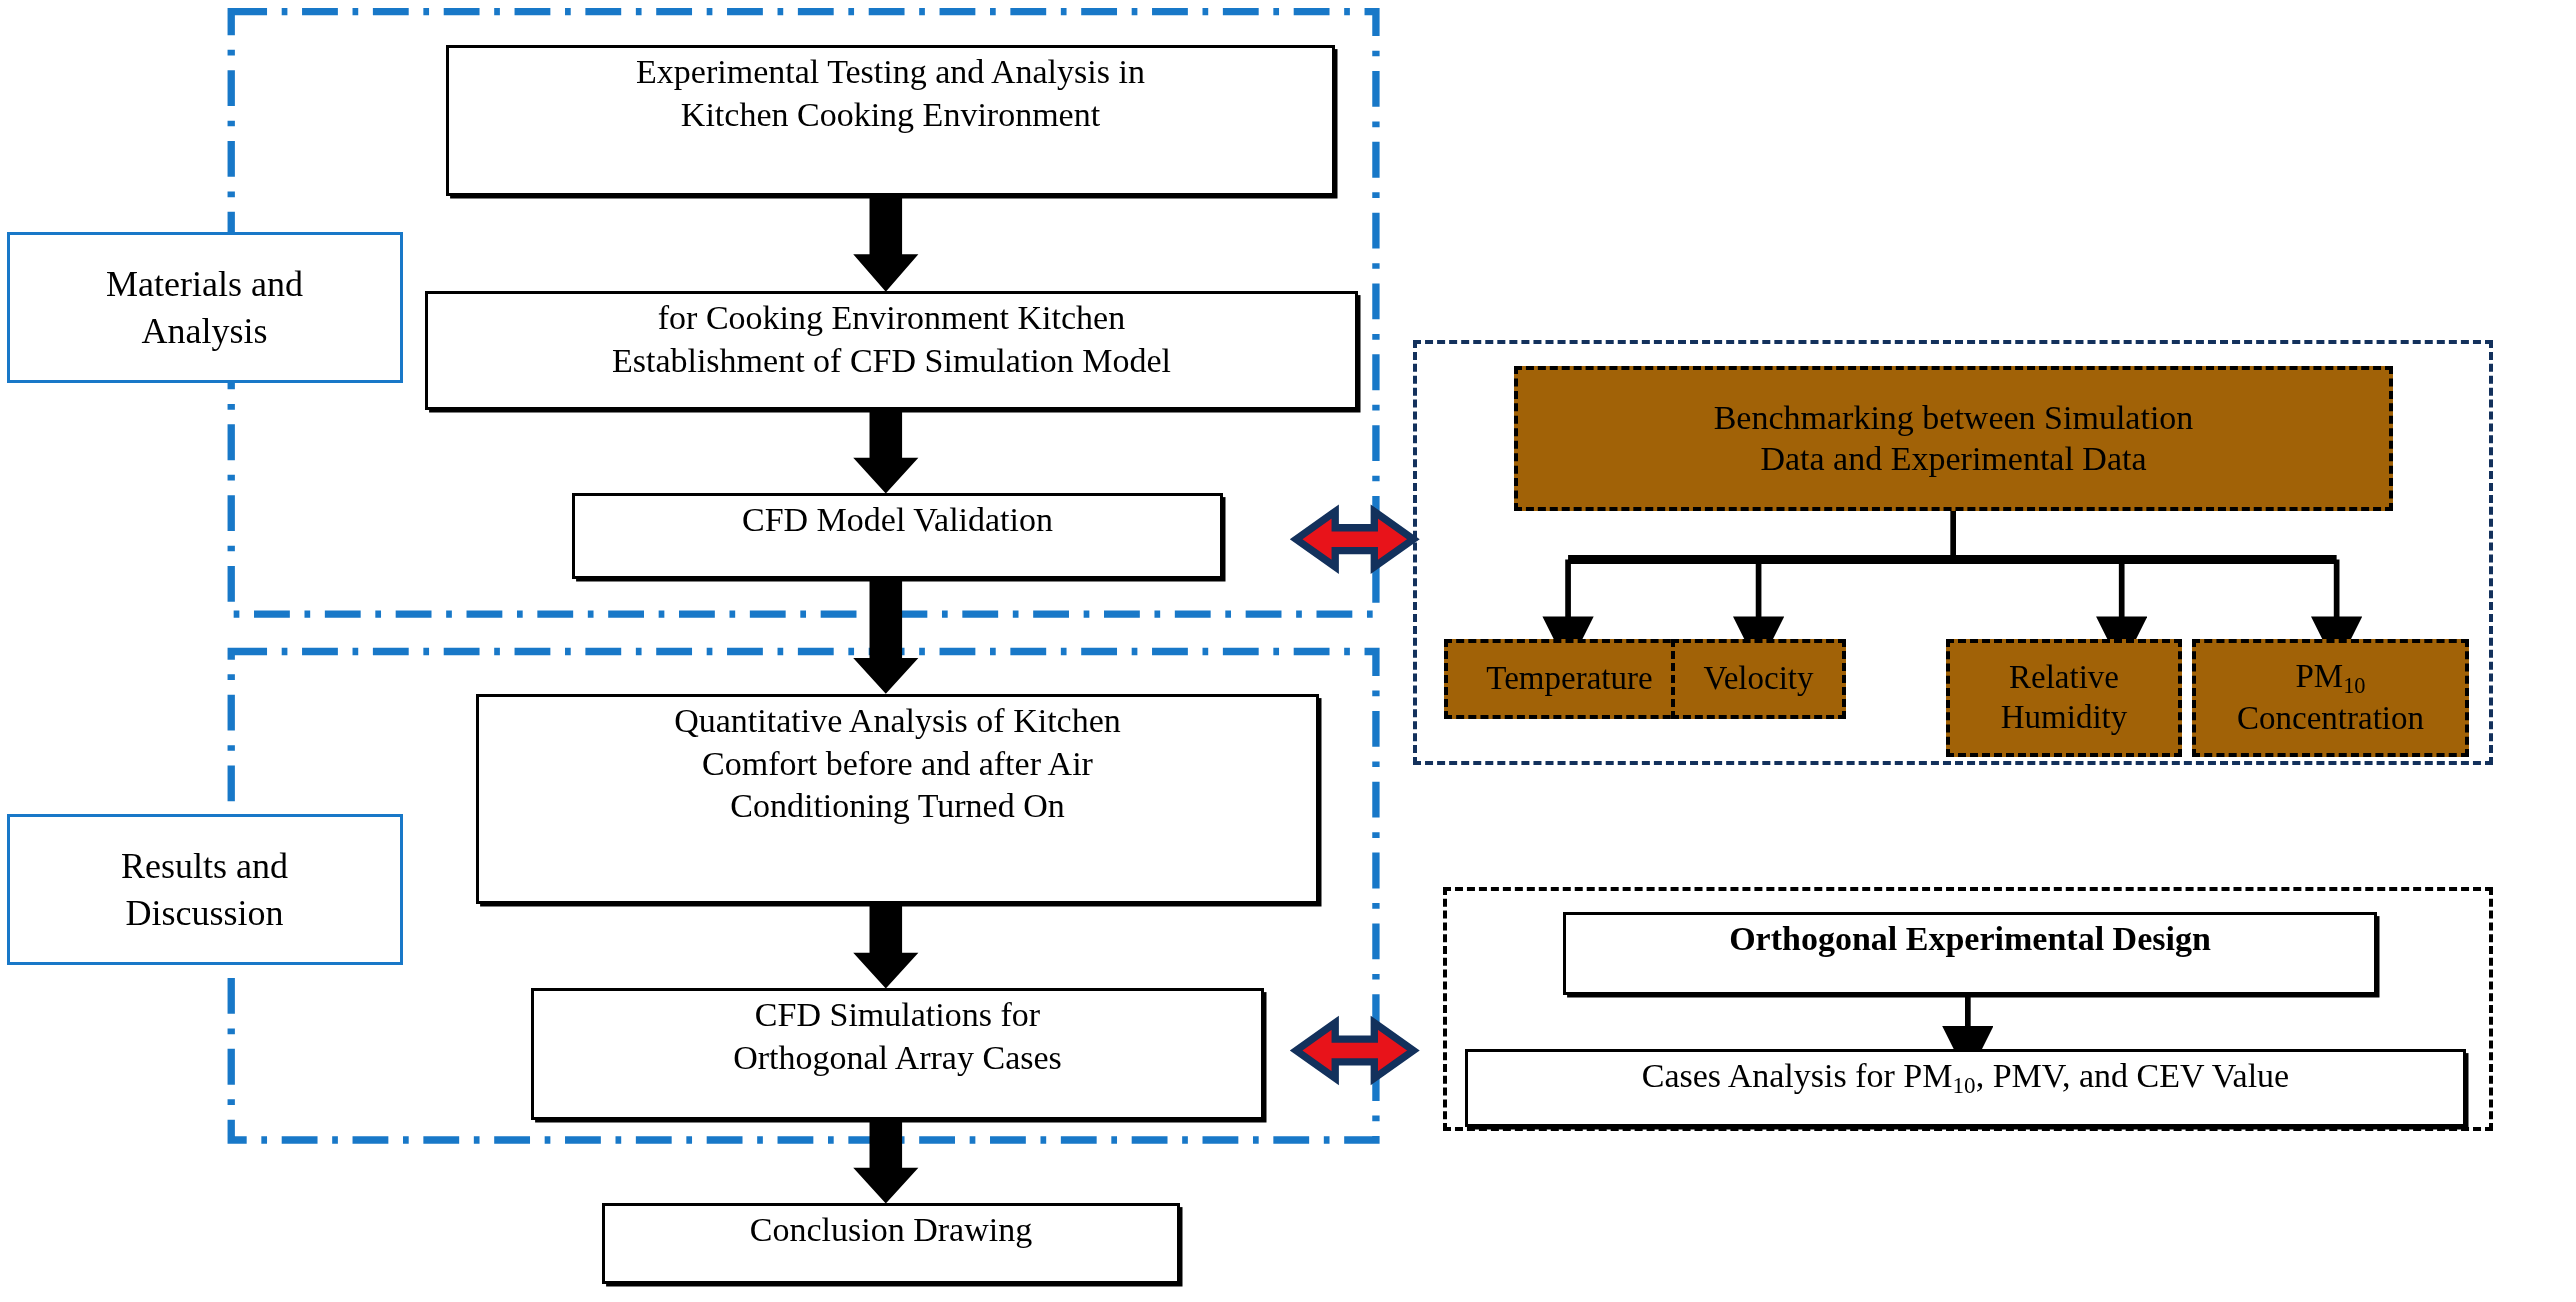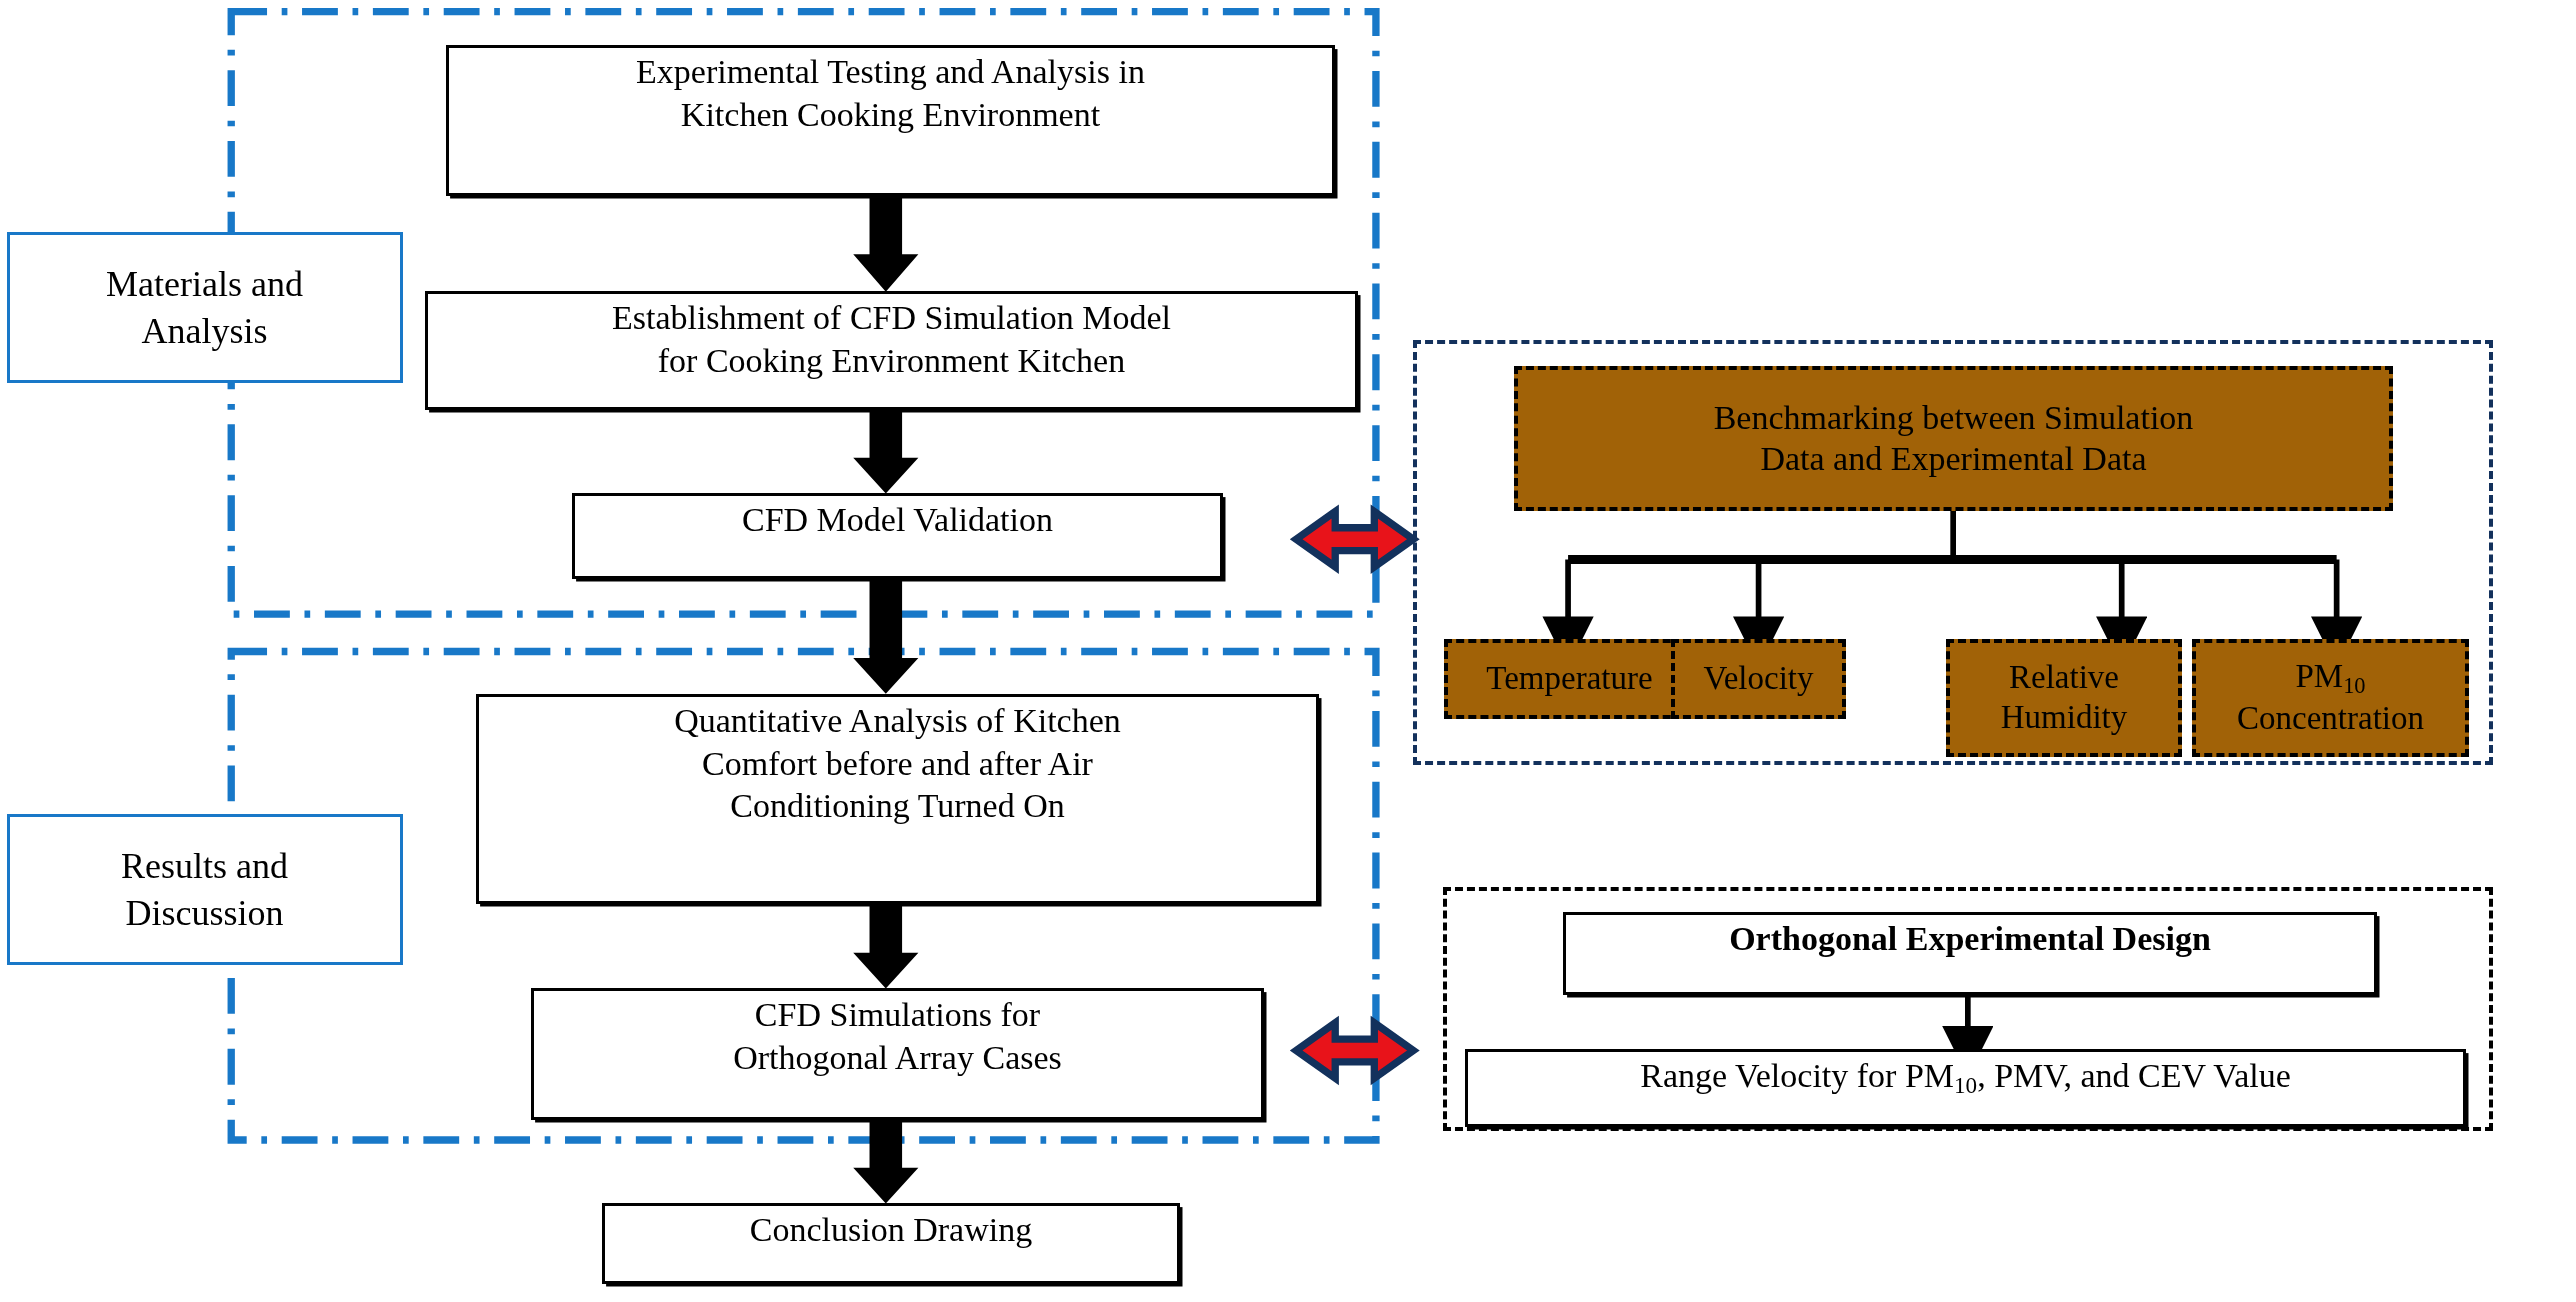--- a/index.html
+++ b/index.html
@@ -133,22 +133,22 @@
 
   <div class="pbox shadow t42" style="left:446px;top:45px;width:889px;height:151px;z-index:3;">
     <div>
       <div>Experimental Testing and Analysis in</div>
       <div>Kitchen Cooking Environment</div>
     </div>
   </div>
 
   <div class="pbox shadow t42" style="left:425px;top:291px;width:933px;height:119px;z-index:3;">
     <div>
+      <div>for Cooking Environment Kitchen</div>
       <div>Establishment of CFD Simulation Model</div>
-      <div>for Cooking Environment Kitchen</div>
     </div>
   </div>
 
   <div class="pbox shadow t42" style="left:572px;top:493px;width:651px;height:86px;z-index:3;">
     <div>
       <div>CFD Model Validation</div>
     </div>
   </div>
 
   <div class="pbox shadow t42" style="left:476px;top:694px;width:843px;height:210px;z-index:3;">
@@ -199,17 +199,17 @@
       <div><span>PM</span><sub>10</sub></div>
       <div>Concentration</div>
     </div>
   </div>
 
   <div class="pbox shadow t42" style="left:1563px;top:912px;width:814px;height:83px;z-index:3;font-weight:bold;">
     <div>Orthogonal Experimental Design</div>
   </div>
 
   <div class="pbox shadow t42" style="left:1465px;top:1049px;width:1001px;height:78px;z-index:3;">
-    <div><span>Range Velocity for PM</span><sub>10</sub><span>, PMV, and CEV Value</span></div>
+    <div><span>Cases Analysis for PM</span><sub>10</sub><span>, PMV, and CEV Value</span></div>
   </div>
 
 </div>
 
 
 </body></html>

